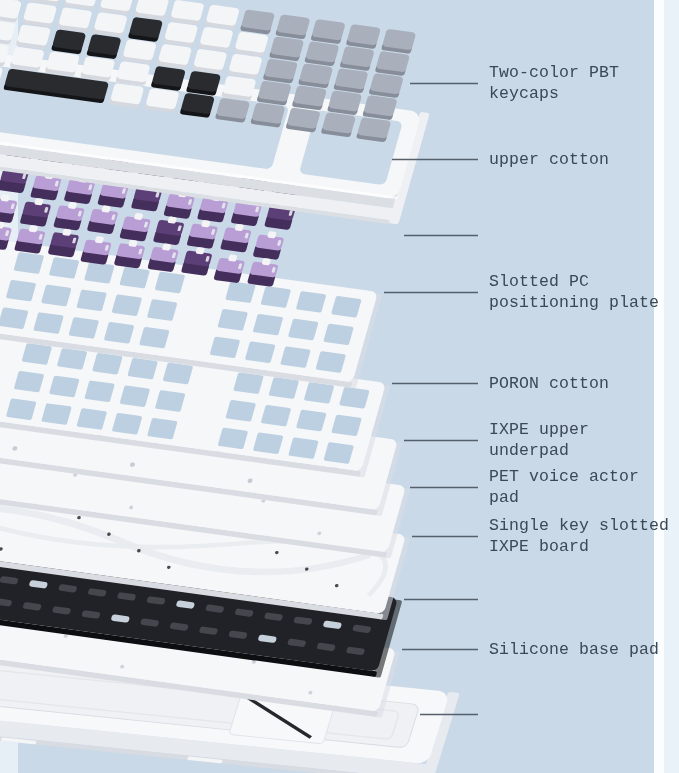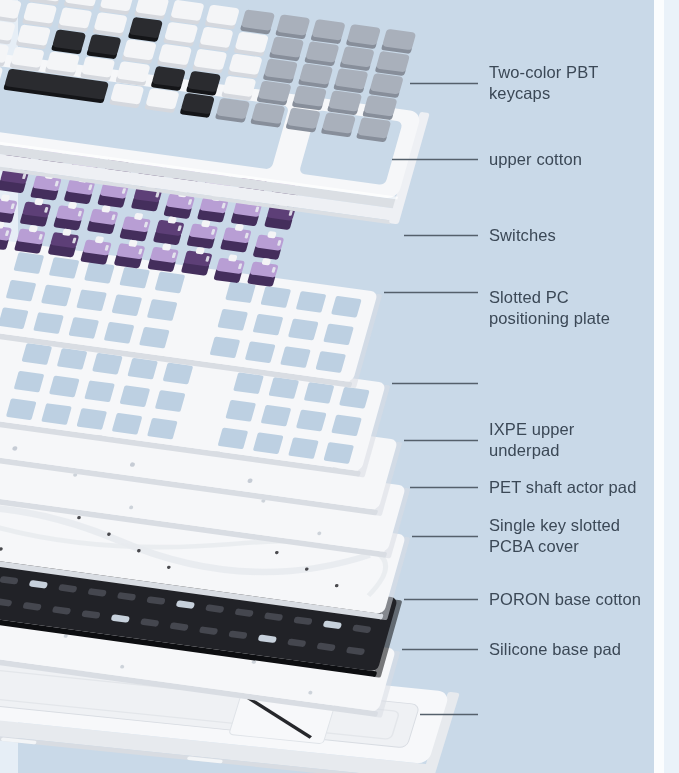--- a/index.html
+++ b/index.html
@@ -1,17 +1,17 @@
 <!DOCTYPE html>
 <html><head>
 <meta charset="utf-8">
 <style>
   html,body{margin:0;padding:0;background:#ffffff;}
   body{width:679px;height:773px;overflow:hidden;font-family:"Liberation Sans",sans-serif;}
-  .stage{position:relative;width:679px;height:608px;}
+  .stage{position:relative;width:679px;height:608px;font-family:Liberation Mono, monospace;}
   #scene{position:absolute;left:0;top:0;}
   .labels{position:absolute;left:0;top:0;width:679px;height:773px;pointer-events:none;}
   .label{
     position:absolute;
     left:489px;
     transform:translateY(-50%);
     width:185px;
     font-size:16.5px;
     line-height:21px;
     letter-spacing:.1px;
@@ -638,25 +638,24 @@
         <line x1="404" y1="599.5" x2="478" y2="599.5" stroke="#55606b" stroke-width="1.4"></line>
         <line x1="402" y1="649.5" x2="478" y2="649.5" stroke="#55606b" stroke-width="1.4"></line>
         <line x1="420" y1="714.5" x2="478" y2="714.5" stroke="#55606b" stroke-width="1.4"></line>
       </g>
   </svg>
 
   <div class="labels">
     <div class="label" style="top:83px">Two-color PBT
 keycaps</div>
     <div class="label" style="top:159px">upper cotton</div>
-    <div class="label" style="top:235px">Switches</div>
-    <div class="label" style="top:308px">Slotted PC
+    <div class="label" style="top:292px">Slotted PC
 positioning plate</div>
+    <div class="label" style="top:383px">PORON cotton</div>
     <div class="label" style="top:440px">IXPE upper
 underpad</div>
-    <div class="label" style="top:487px">PET shaft actor pad</div>
+    <div class="label" style="top:487px">PET voice actor pad</div>
     <div class="label" style="top:536px">Single key slotted
-PCBA cover</div>
-    <div class="label" style="top:599px">PORON base cotton</div>
+IXPE board</div>
     <div class="label" style="top:649px">Silicone base pad</div>
   </div>
 
 </div>
 
 </body></html>

